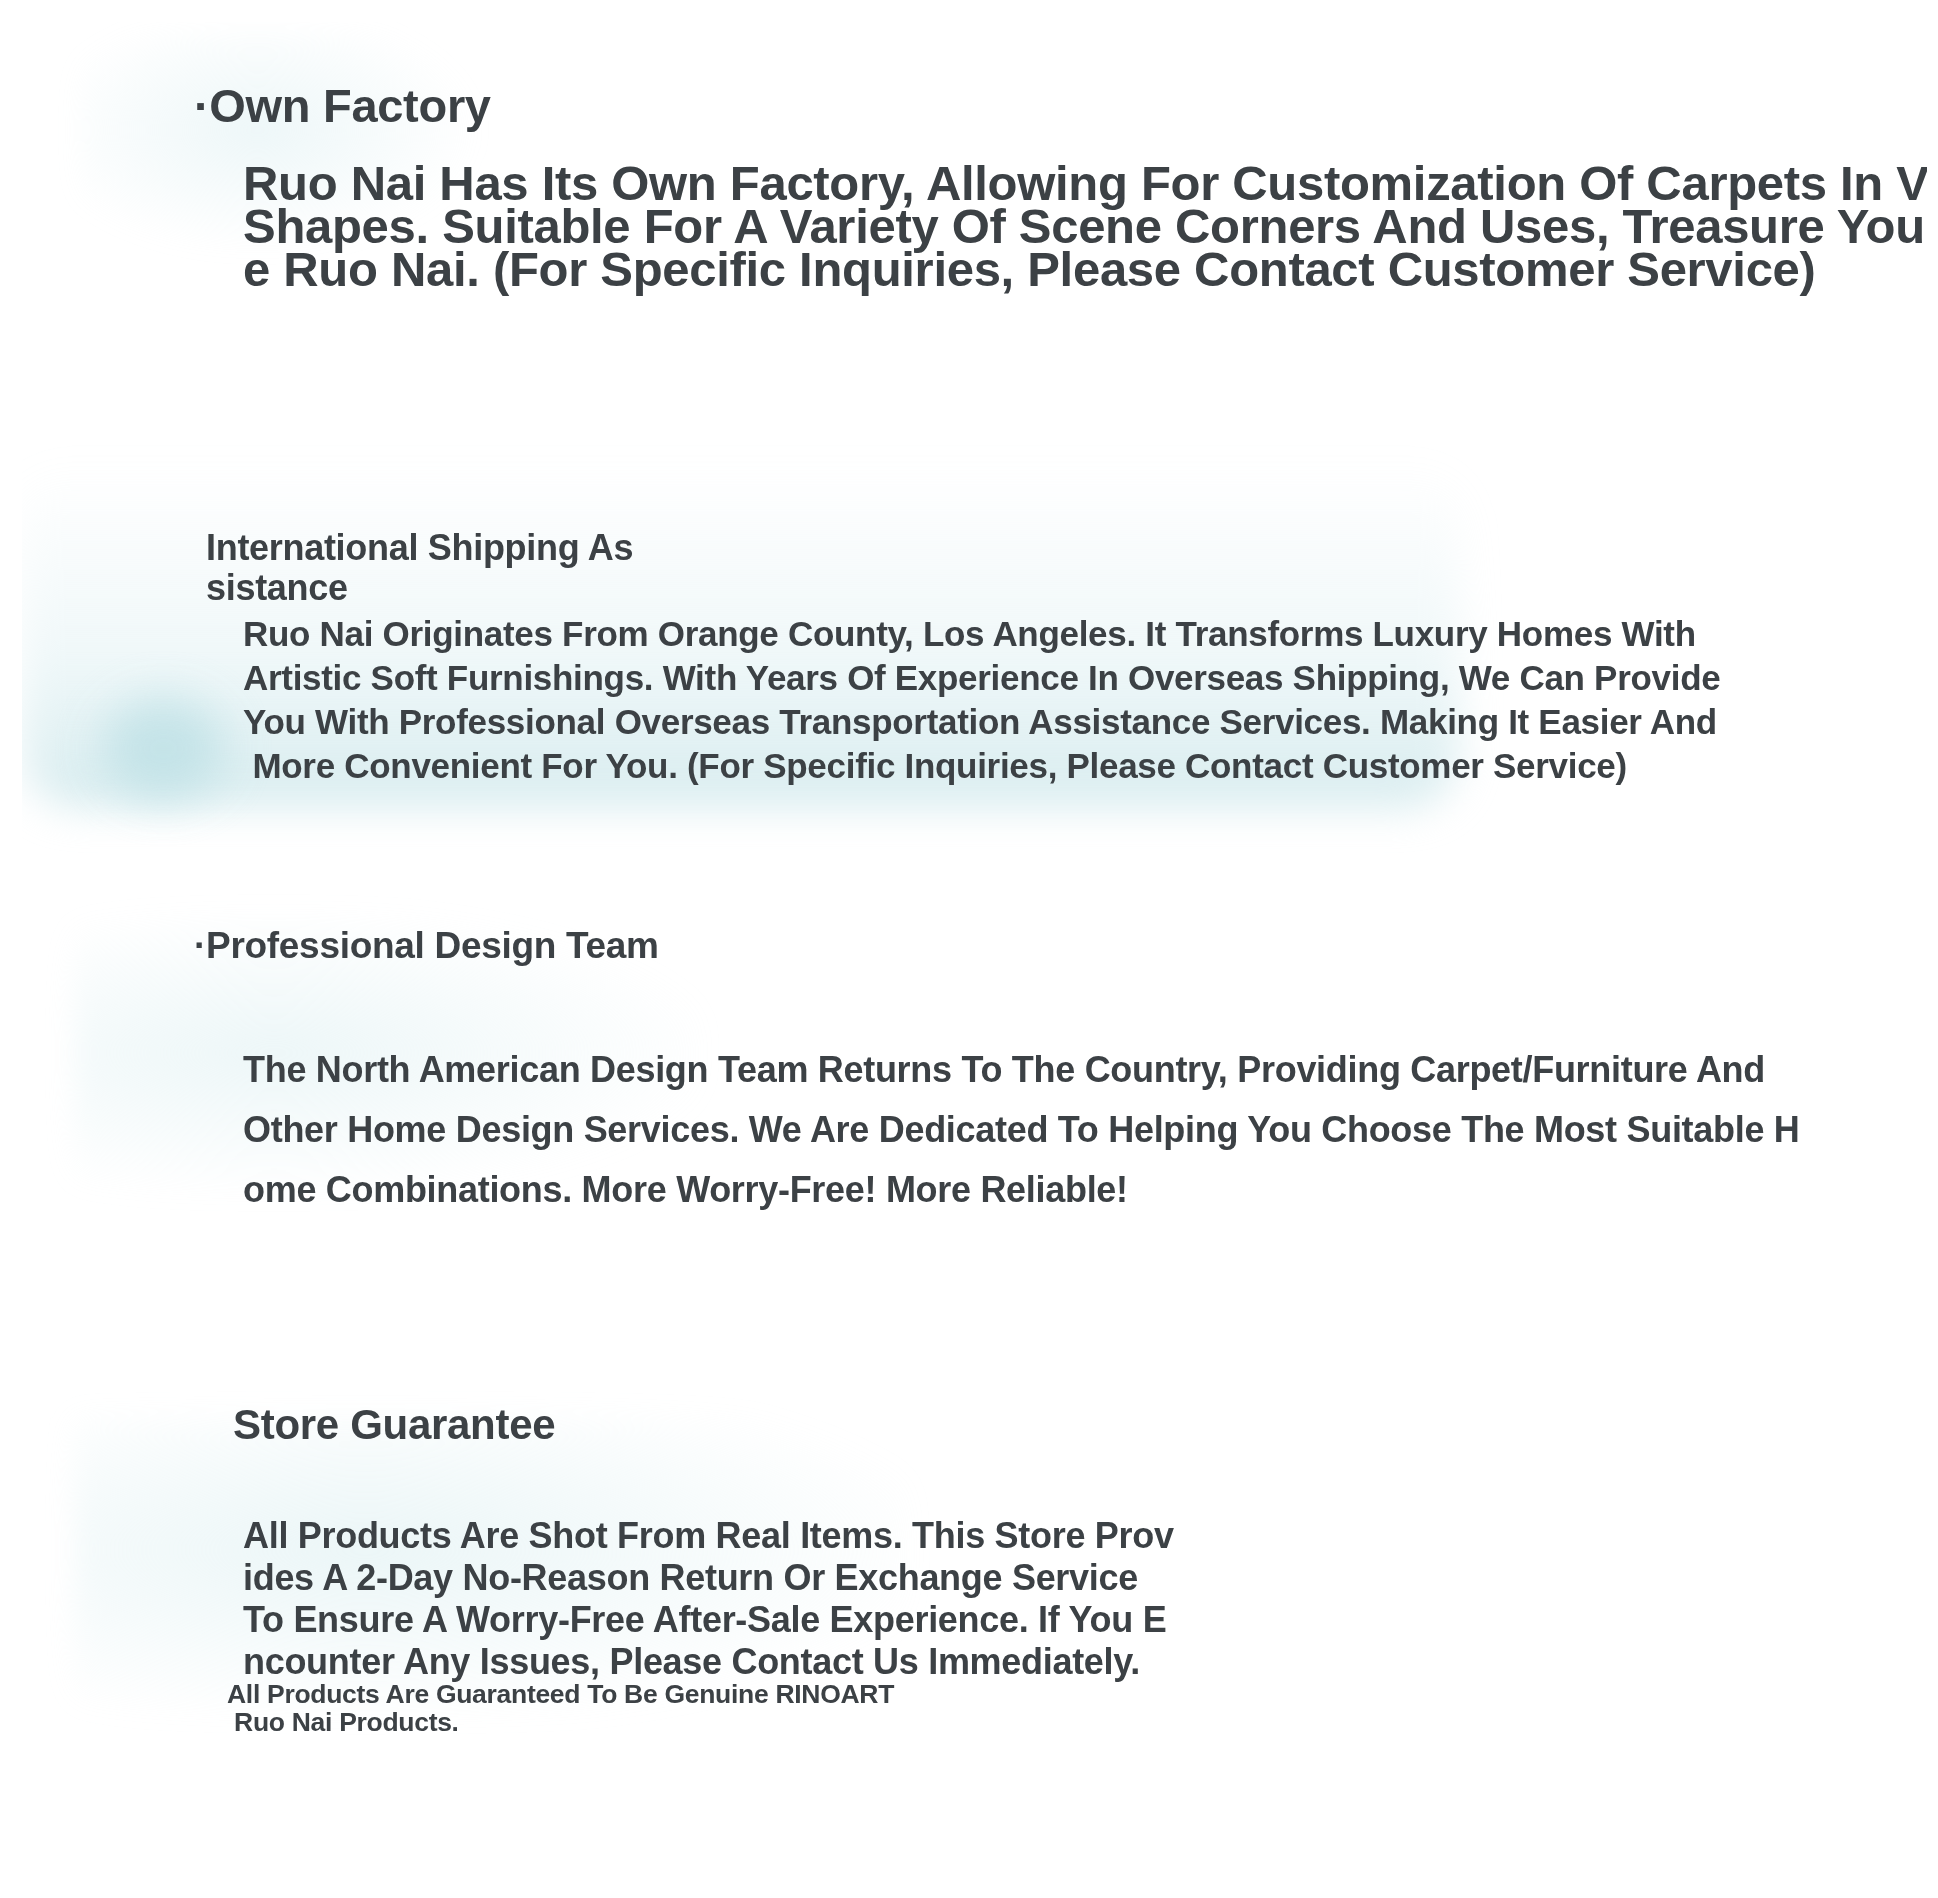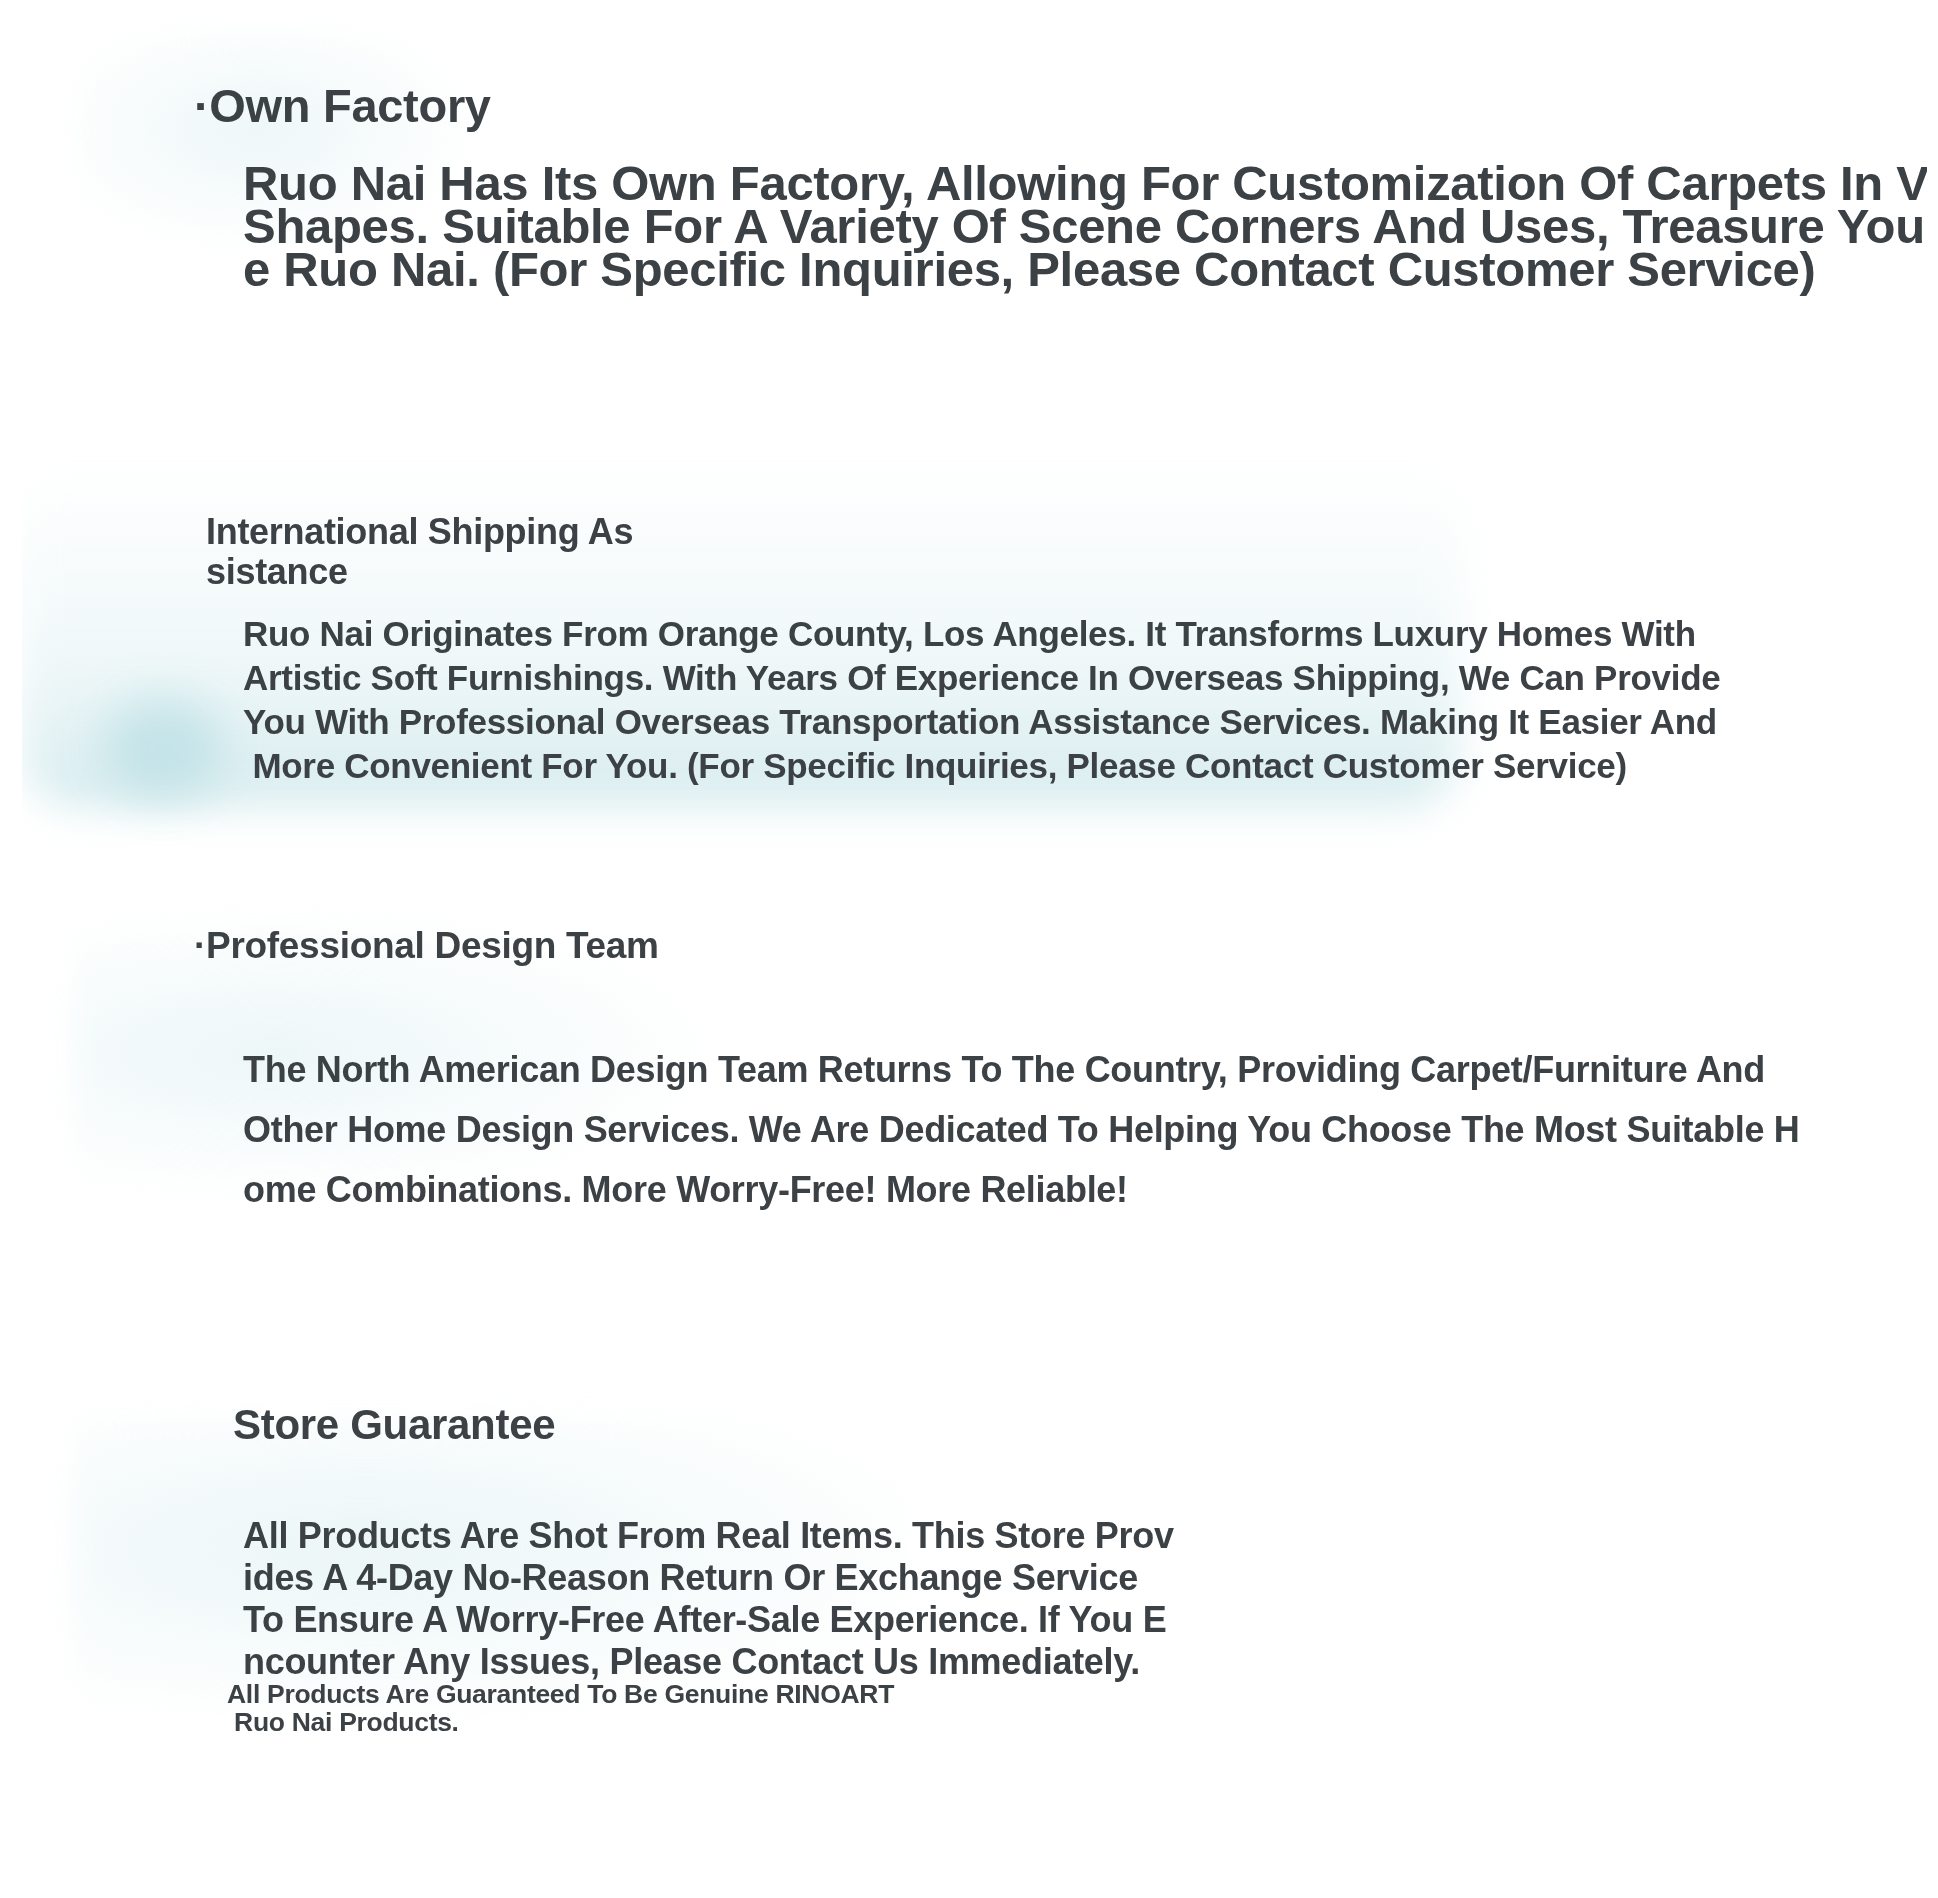--- a/index.html
+++ b/index.html
@@ -47,21 +47,21 @@
     background: radial-gradient(ellipse at 32% 50%, rgba(222,240,242,0.55), rgba(255,255,255,0) 75%);
     filter: blur(13.2px);
   }
   .wash-d {
     left: 52px; top: 1396px; width: 833px; height: 293px;
     background: radial-gradient(ellipse at 35% 45%, rgba(222,240,242,0.6), rgba(255,255,255,0) 78%);
     filter: blur(13.2px);
   }
   
   .title-1 { left: 161px; top: 45px;  font-size: 47px; line-height: 55px; }
-  .title-2 { left: 173px; top: 479px; font-size: 36px; line-height: 40px; }
+  .title-2 { left: 173px; top: 495px; font-size: 36px; line-height: 40px; }
   .title-3 { left: 161px; top: 887px; font-size: 37px; line-height: 51px; }
   .title-4 { left: 200px; top: 1368px; font-size: 42px; line-height: 47px; }
   
   .body-1 { left: 210px; top: 129px;  font-size: 49px; line-height: 43px; }
   .body-2 { left: 210px; top: 579px;  font-size: 35px; line-height: 44px; }
   .body-3 { left: 210px; top: 1007px; font-size: 36px; line-height: 60px; }
   .body-4 { left: 210px; top: 1482px; font-size: 36px; line-height: 42px; }
   .note   { left: 194px; top: 1647px; font-size: 26.5px; line-height: 28px; }
 </style>
 </head>
@@ -94,21 +94,21 @@
   <section>
     <h2 class="abs title-3">·Professional Design Team</h2>
     <p class="abs body-3">The North American Design Team Returns To The Country, Providing Carpet/Furniture And 
 Other Home Design Services. We Are Dedicated To Helping You Choose The Most Suitable H
 ome Combinations. More Worry-Free! More Reliable!</p>
   </section>
 
   <section>
     <h2 class="abs title-4">Store Guarantee</h2>
     <p class="abs body-4">All Products Are Shot From Real Items. This Store Prov
-ides A 4-Day No-Reason Return Or Exchange Service 
+ides A 2-Day No-Reason Return Or Exchange Service 
 To Ensure A Worry-Free After-Sale Experience. If You E
 ncounter Any Issues, Please Contact Us Immediately.</p>
     <p class="abs note">All Products Are Guaranteed To Be Genuine RINOART
  Ruo Nai Products.</p>
   </section>
 
 </div>
 
 
 </body></html>

